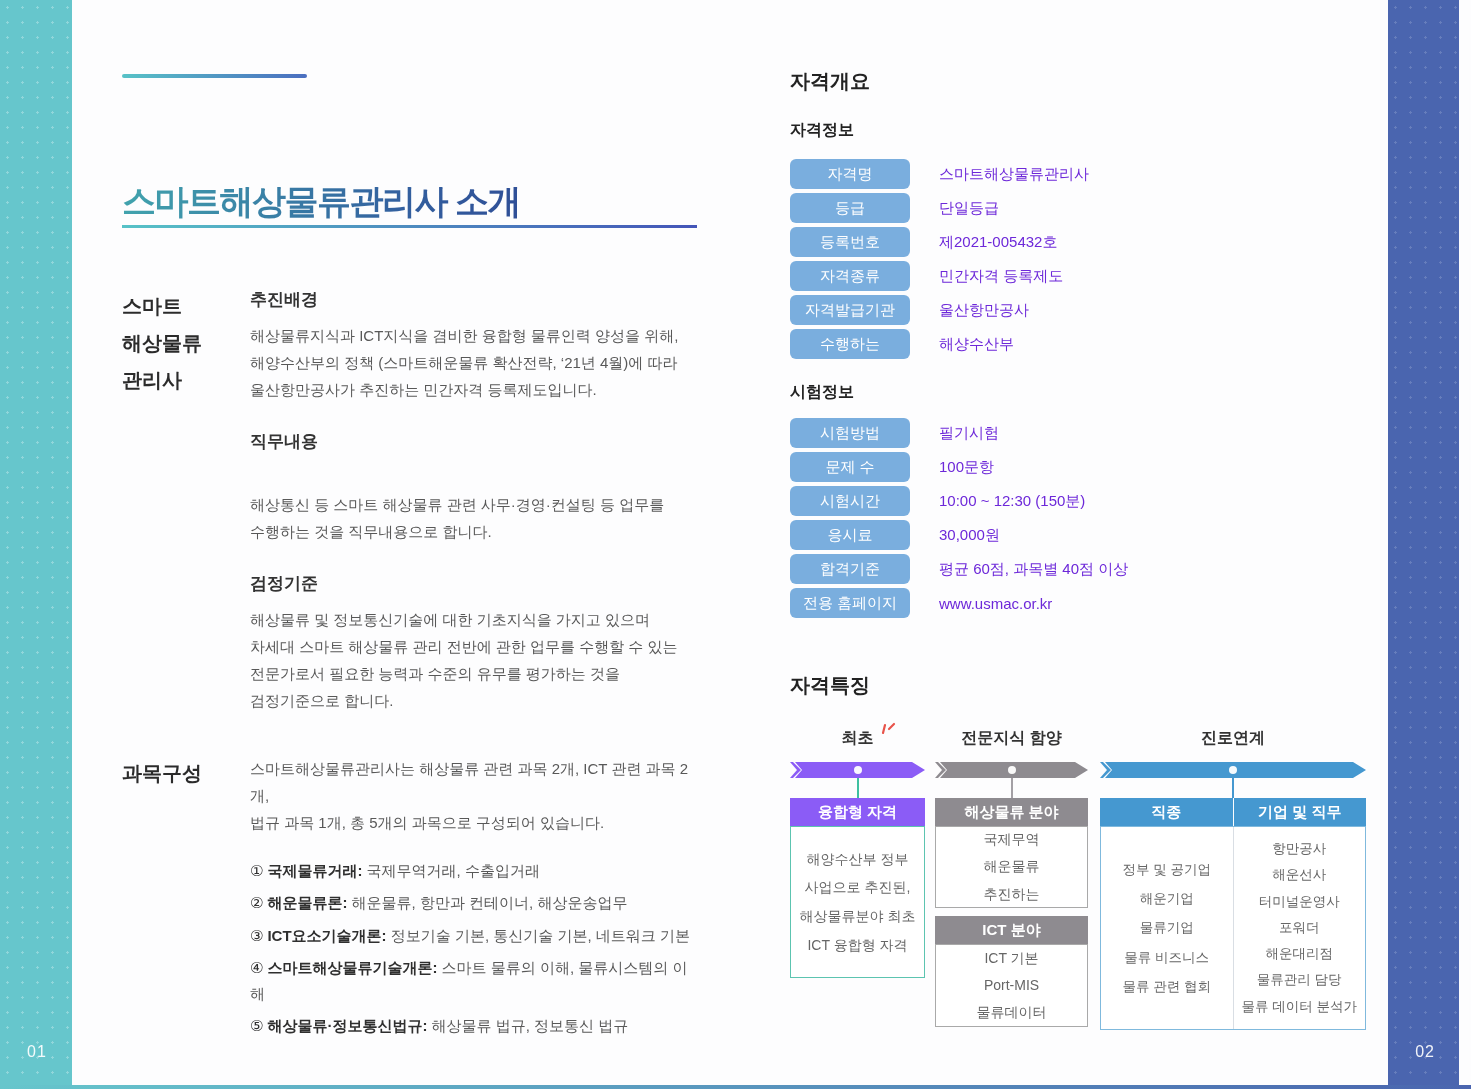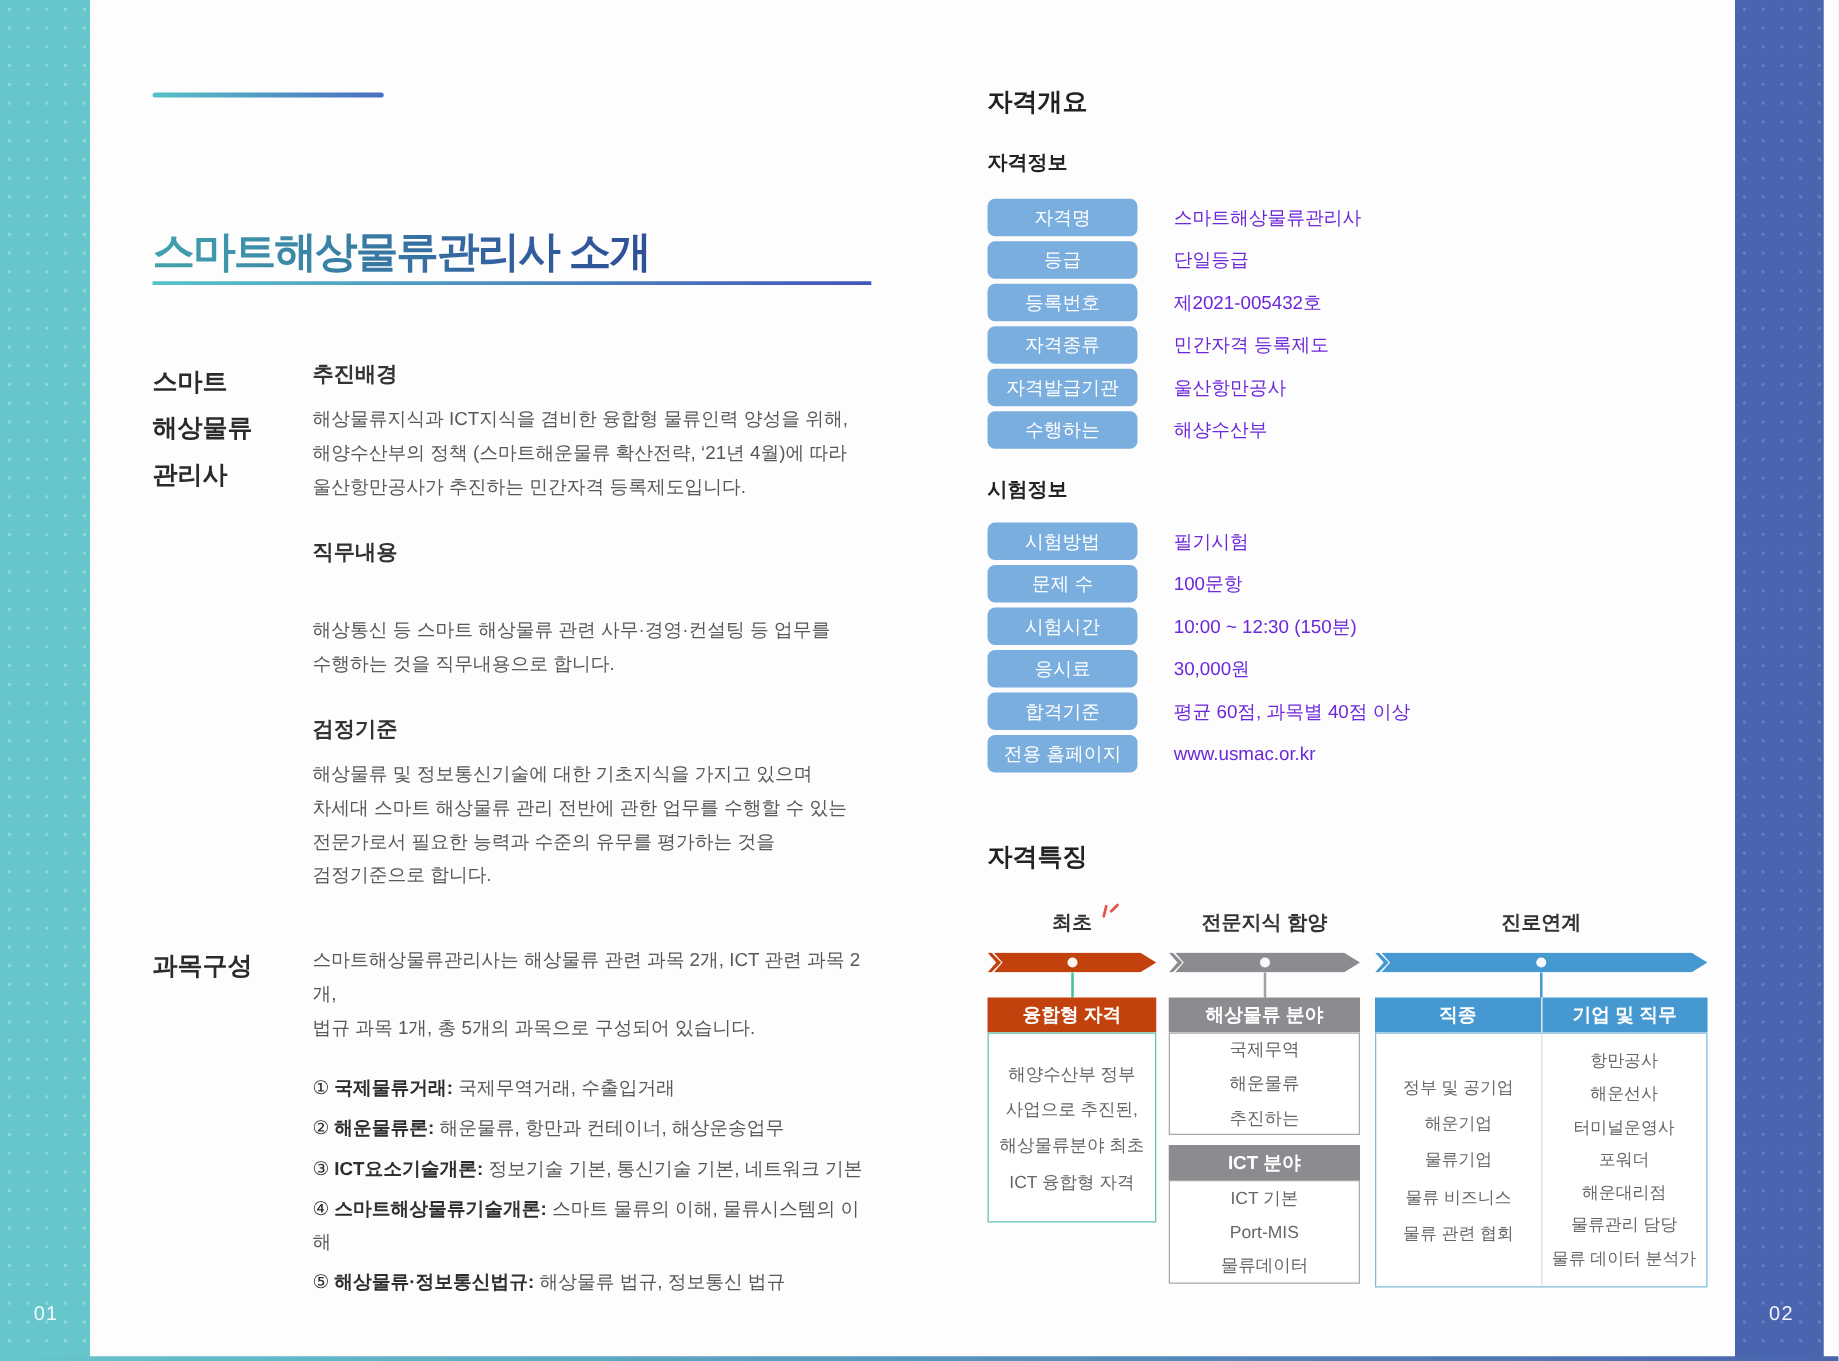--- a/index.html
+++ b/index.html
@@ -69,21 +69,21 @@
   .f-col1{left:0;width:135px;}
   .f-col2{left:145px;width:153px;}
   .f-col3{left:310px;width:266px;}
   .t-label{position:absolute;top:2px;width:100%;text-align:center;font-size:16px;font-weight:700;color:#333;}
   .spark{position:absolute;top:-8px;left:calc(50% + 22px);}
   .ribbon-wrap{position:absolute;top:36px;left:0;width:100%;height:16px;}
   .chev{position:absolute;left:0;top:0;width:11px;height:16px;
     clip-path:polygon(0 0,3px 0,11px 50%,3px 100%,0 100%,7px 50%);}
   .ribbon{position:absolute;left:5px;top:0;right:0;height:16px;
     clip-path:polygon(0 0,calc(100% - 13px) 0,100% 50%,calc(100% - 13px) 100%,0 100%,7px 50%);}
-  .teal-bg{background:#c2410c;}
+  .teal-bg{background:#8b5cf6;}
   .gray-bg{background:#8e8b90;}
   .blue-bg{background:#4598d0;}
   .t-dot{position:absolute;top:4px;left:50%;margin-left:-4px;width:8px;height:8px;border-radius:50%;
     background:#fff;opacity:.95;}
   .t-conn{position:absolute;top:52px;left:50%;width:2px;height:20px;margin-left:-1px;}
   .teal-line{background:#3ec0a1;}.gray-line{background:#a3a0a5;}.blue-line{background:#4598d0;}
   .box-header{position:absolute;left:0;top:72px;width:100%;height:28px;color:#fff;font-size:15px;
     font-weight:700;display:flex;align-items:center;justify-content:center;}
   .box-body{position:absolute;left:0;width:100%;background:#fff;box-sizing:border-box;
     display:flex;flex-direction:column;align-items:center;justify-content:center;

